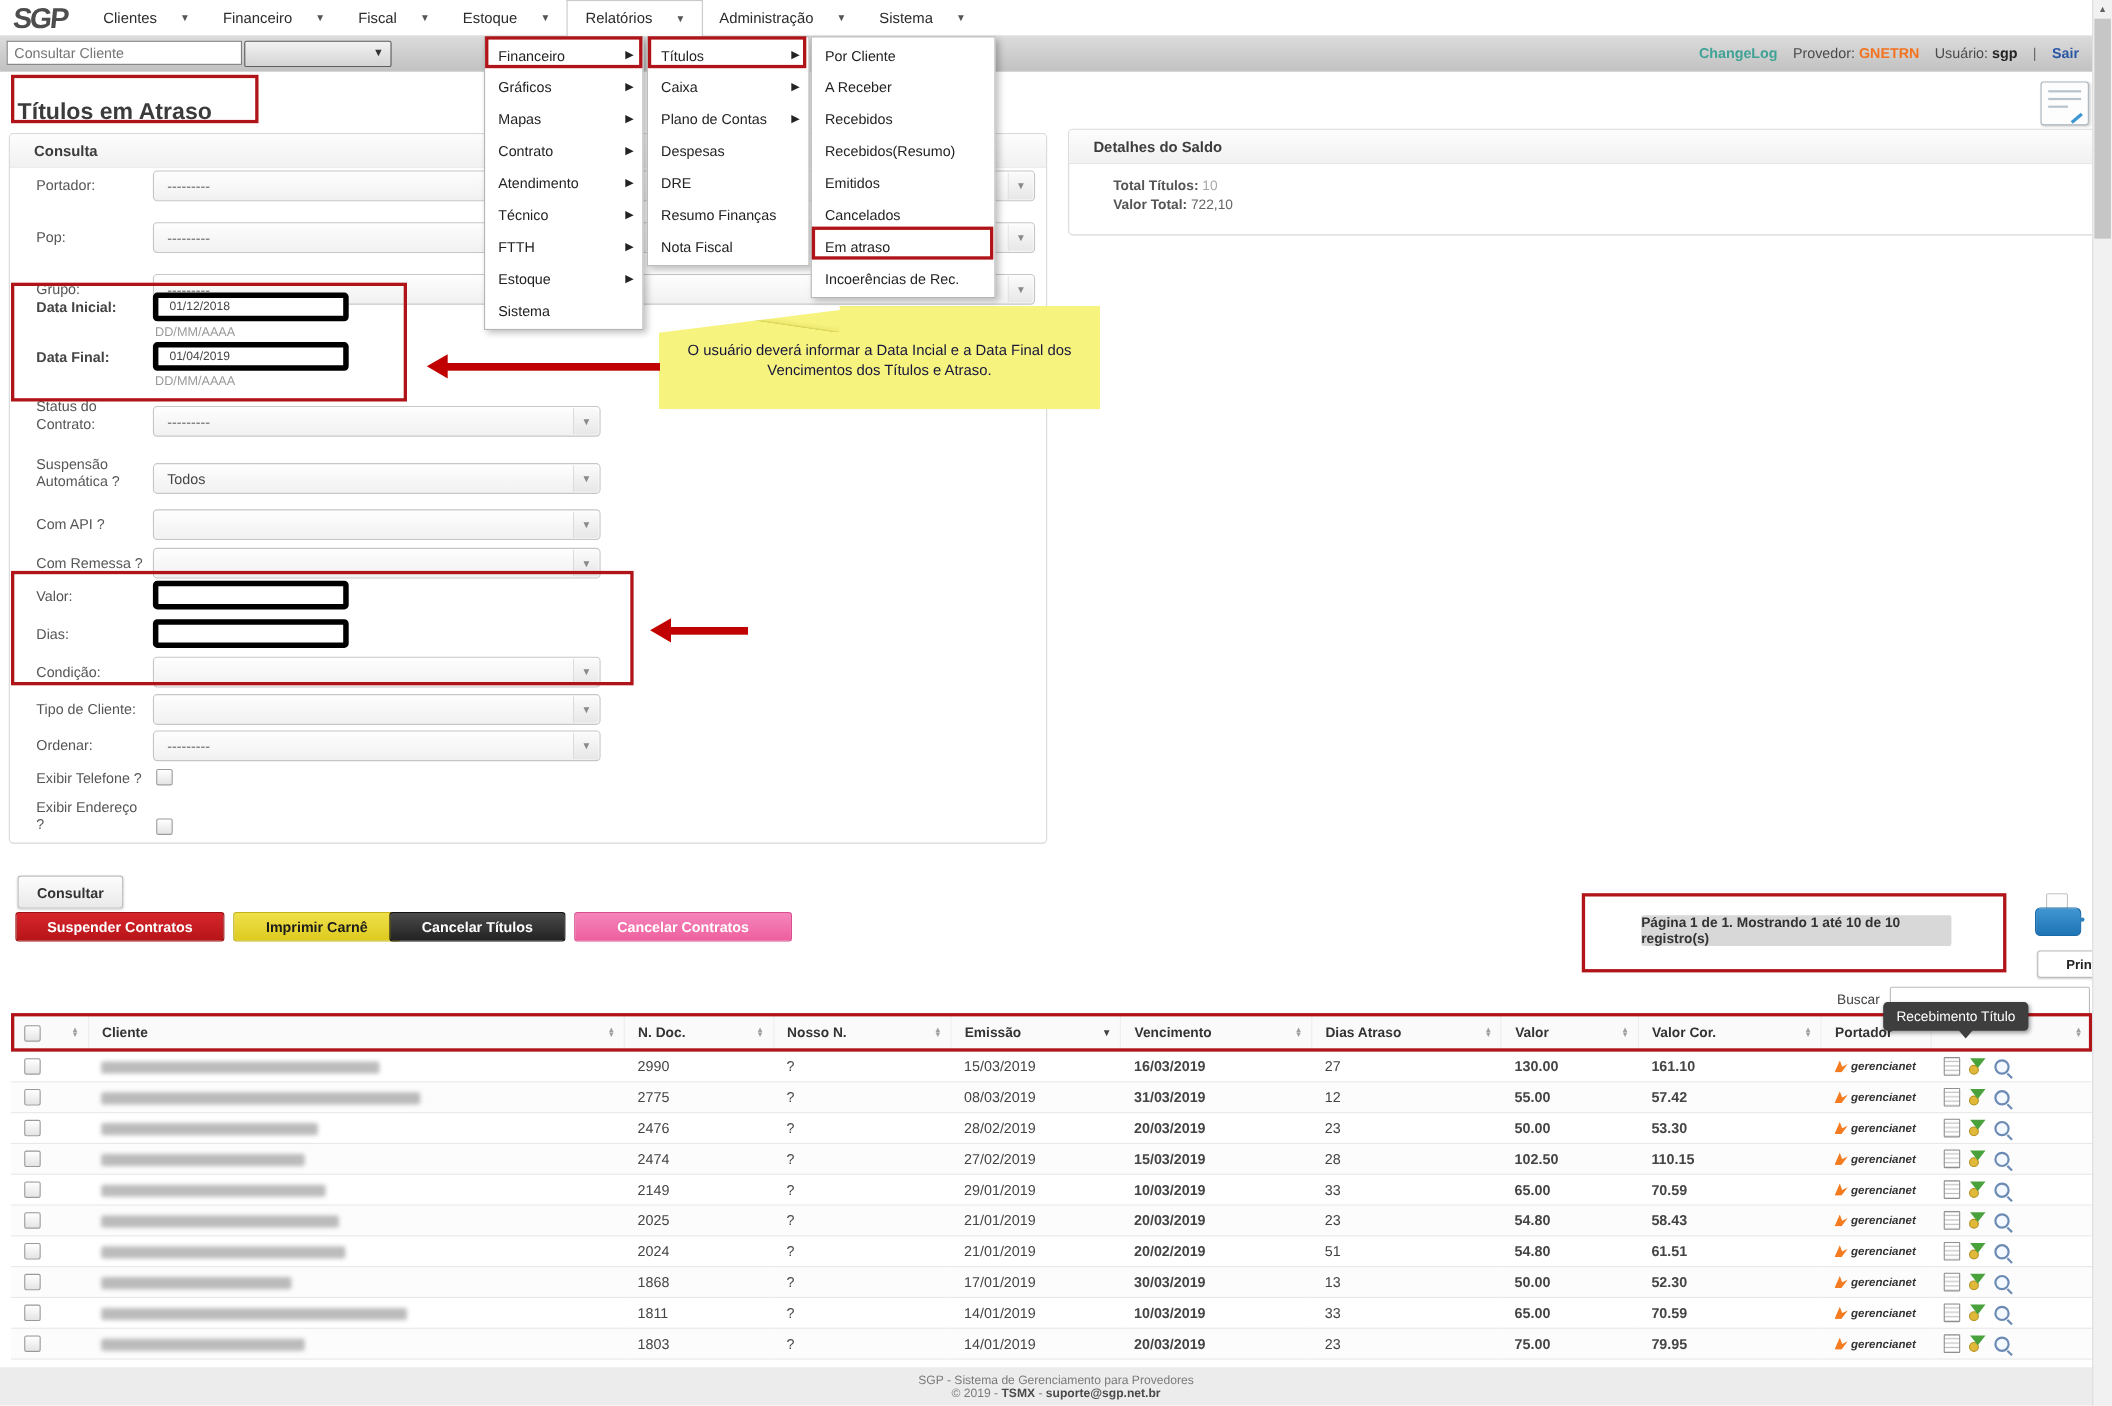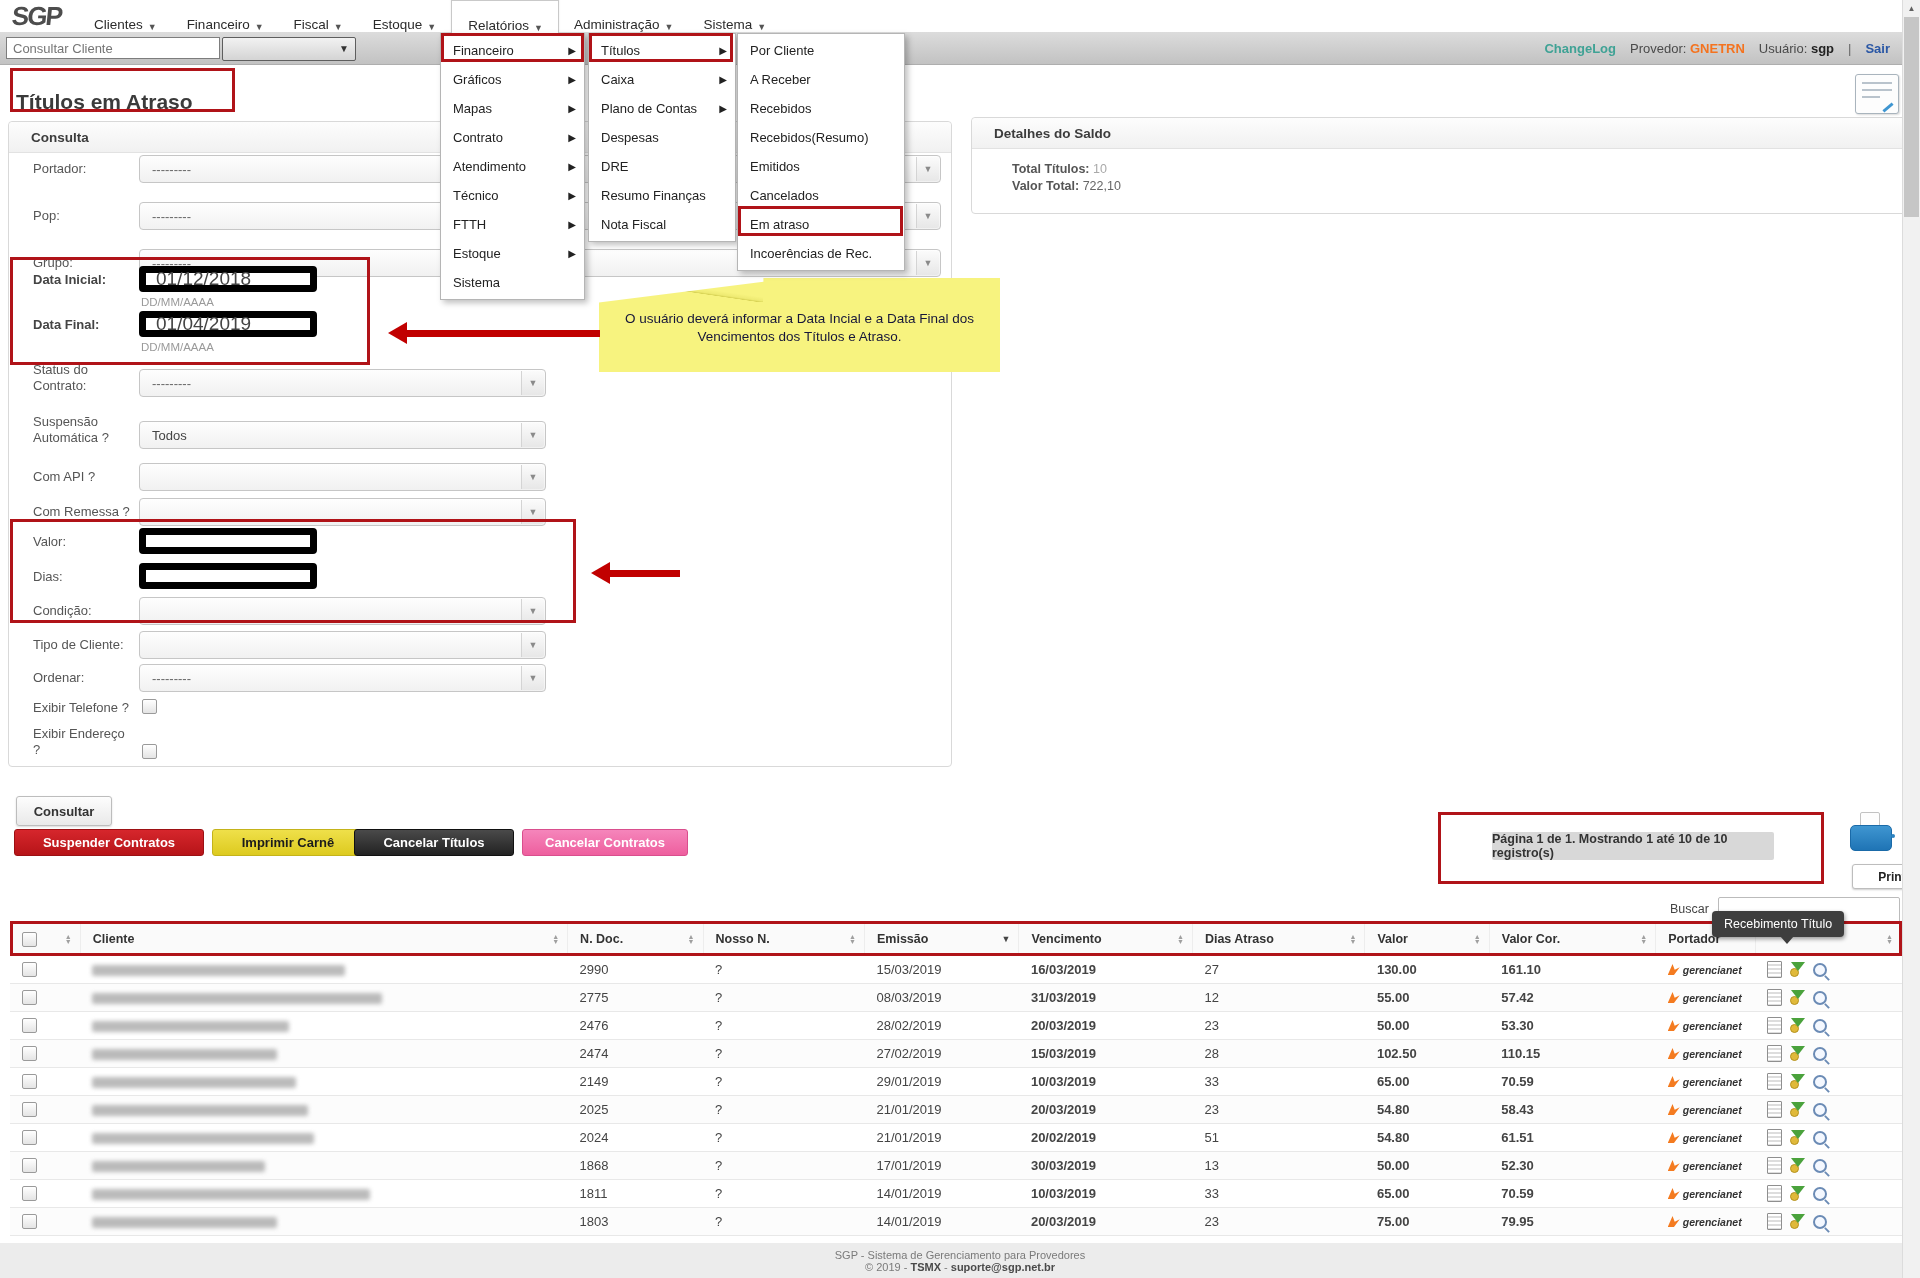--- a/index.html
+++ b/index.html
@@ -2,21 +2,21 @@
 <html><head>
 <meta charset="utf-8">
 <style>
   html,body{margin:0;padding:0;background:#fff;}
   body{font-family:"Liberation Sans",sans-serif;color:#333;}
   .screen{position:relative;width:1920px;height:1278px;overflow:hidden;background:#fff;}
 
   
   .navbar{position:absolute;left:0;top:0;width:1920px;height:32px;background:#fff;display:flex;align-items:center;z-index:40;}
   .logo{font-weight:900;font-size:26px;color:#4d4d4d;letter-spacing:-2px;margin:0 18px 0 12px;transform:skewX(-6deg);}
-  .navitem{font-size:13.5px;color:#2b2b2b;padding:0 15px;height:32px;display:flex;align-items:flex-end;gap:5px;cursor:pointer;}
+  .navitem{font-size:13.5px;color:#2b2b2b;padding:0 15px;height:32px;display:flex;align-items:center;gap:21px;cursor:pointer;}
   .navitem .caret{font-size:9px;color:#555;}
   .navitem.active{background:#fff;border:1px solid #c9c9c9;border-bottom:none;box-shadow:0 -1px 2px rgba(0,0,0,.08);padding-left:16px;}
 
   
   .toolbar{position:absolute;left:0;top:32px;width:1920px;height:32px;background:linear-gradient(#dcdcdc,#c2c2c2);border-bottom:1px solid #aeaeae;z-index:10;}
   .tb-input{position:absolute;left:6px;top:5px;width:200px;height:20px;border:1px solid #7d7d7d;background:#fff;font-size:13px;color:#555;padding:0 6px;font-family:"Liberation Sans",sans-serif;}
   .tb-select{position:absolute;left:222px;top:5px;width:132px;height:22px;border:1px solid #5e5e5e;background:linear-gradient(#f2f2f2,#d4d4d4);border-radius:2px;}
   .tb-select .arr{position:absolute;right:6px;top:5px;font-size:10px;color:#333;}
   .tb-right{position:absolute;right:30px;top:0;height:32px;display:flex;align-items:center;gap:14px;font-size:13px;}
   .changelog{color:#3fa295;font-weight:bold;}
@@ -41,21 +41,21 @@
   .mi .sub{position:absolute;right:8px;top:0;font-size:10px;color:#222;}
 
   
   .panel{position:absolute;border:1px solid #d9d9d9;border-radius:4px;background:#fff;}
   .panel-h{height:30px;background:linear-gradient(#fdfdfd,#f1f1f1);border-bottom:1px solid #e2e2e2;border-radius:4px 4px 0 0;display:flex;align-items:center;padding-left:22px;font-size:13.5px;font-weight:bold;color:#3c3c3c;}
 
   
   .flabel{position:absolute;left:24px;font-size:13px;color:#555;width:108px;line-height:16px;}
   .sel{position:absolute;height:28px;background:linear-gradient(#fefefe,#f1f1f1);border:1px solid #c6c6c6;border-radius:4px;font-size:13px;color:#666;display:flex;align-items:center;padding-left:12px;box-sizing:border-box;}
   .sel .arrbox{position:absolute;right:1px;top:1px;bottom:1px;width:22px;background:linear-gradient(#fbfbfb,#e7e7e7);border-left:1px solid #d4d4d4;border-radius:0 3px 3px 0;color:#8a8a8a;font-size:9px;display:flex;align-items:center;justify-content:center;}
-  .inp{position:absolute;height:26px;background:#fff;border:7px solid #000000;border-radius:4px;font-size:19px;color:#444;display:flex;align-items:center;padding-left:10px;box-sizing:border-box;width:178px;left:130px;}
+  .inp{position:absolute;height:26px;background:#fff;border:5px solid #000000;border-radius:4px;font-size:11px;color:#444;display:flex;align-items:center;padding-left:10px;box-sizing:border-box;width:178px;left:130px;}
   .hint{position:absolute;left:132px;font-size:11.5px;color:#9a9a9a;}
   .cbx{position:absolute;width:13px;height:13px;border:1px solid #9a9a9a;background:linear-gradient(#fff,#e4e4e4);border-radius:2px;}
   .selw{left:130px;width:802px;}
   .seln{left:130px;width:407px;}
 
   
   .saldo-line{position:absolute;left:40px;font-size:12.5px;color:#666;}
   .saldo-line b{font-weight:bold;color:#555;margin-top:33px;}
   .muted{color:#a9a9a9;}
 
@@ -333,21 +333,21 @@
   <div class="redbox" style="left:738px;top:206px;width:159px;height:24px;"></div>
   <div class="redbox" style="left:10px;top:257px;width:354px;height:102px;"></div>
   <div class="redbox" style="left:10px;top:519px;width:560px;height:98px;"></div>
   <div class="redbox" style="left:10px;top:921px;width:1886px;height:29px;"></div>
   <div class="redbox" style="left:1438px;top:812px;width:380px;height:66px;"></div>
 
   <div class="btn btn-consultar" style="left:16px;top:796px;width:96px;height:30px;">Consultar</div>
   <div class="btn btn-red" style="left:14px;top:829px;width:190px;height:27px;">Suspender Contratos</div>
   <div class="btn btn-yellow" style="left:212px;top:829px;width:152px;height:27px;">Imprimir Carnê</div>
   <div class="btn btn-dark" style="left:354px;top:829px;width:160px;height:27px;">Cancelar Títulos</div>
-  <div class="btn btn-pink" style="left:522px;top:829px;width:166px;height:27px;">Cancelar Contratos</div>
+  <div class="btn btn-pink" style="left:522px;top:829px;width:198px;height:27px;">Cancelar Contratos</div>
 
   <div class="pagi-pill" style="left:1492px;top:832px;width:282px;height:28px;">Página 1 de 1. Mostrando 1 até 10 de 10 registro(s)</div>
   <div class="printer" style="left:1848px;top:812px;">
       <span class="top"></span>
       <span class="body"></span>
       <span class="dot"></span>
     </div>
   <div class="print-btn" style="left:1852px;top:864px;width:46px;height:23px;">Print</div>
 
   <div class="buscar-label" style="left:1670px;top:902px;">Buscar</div>

